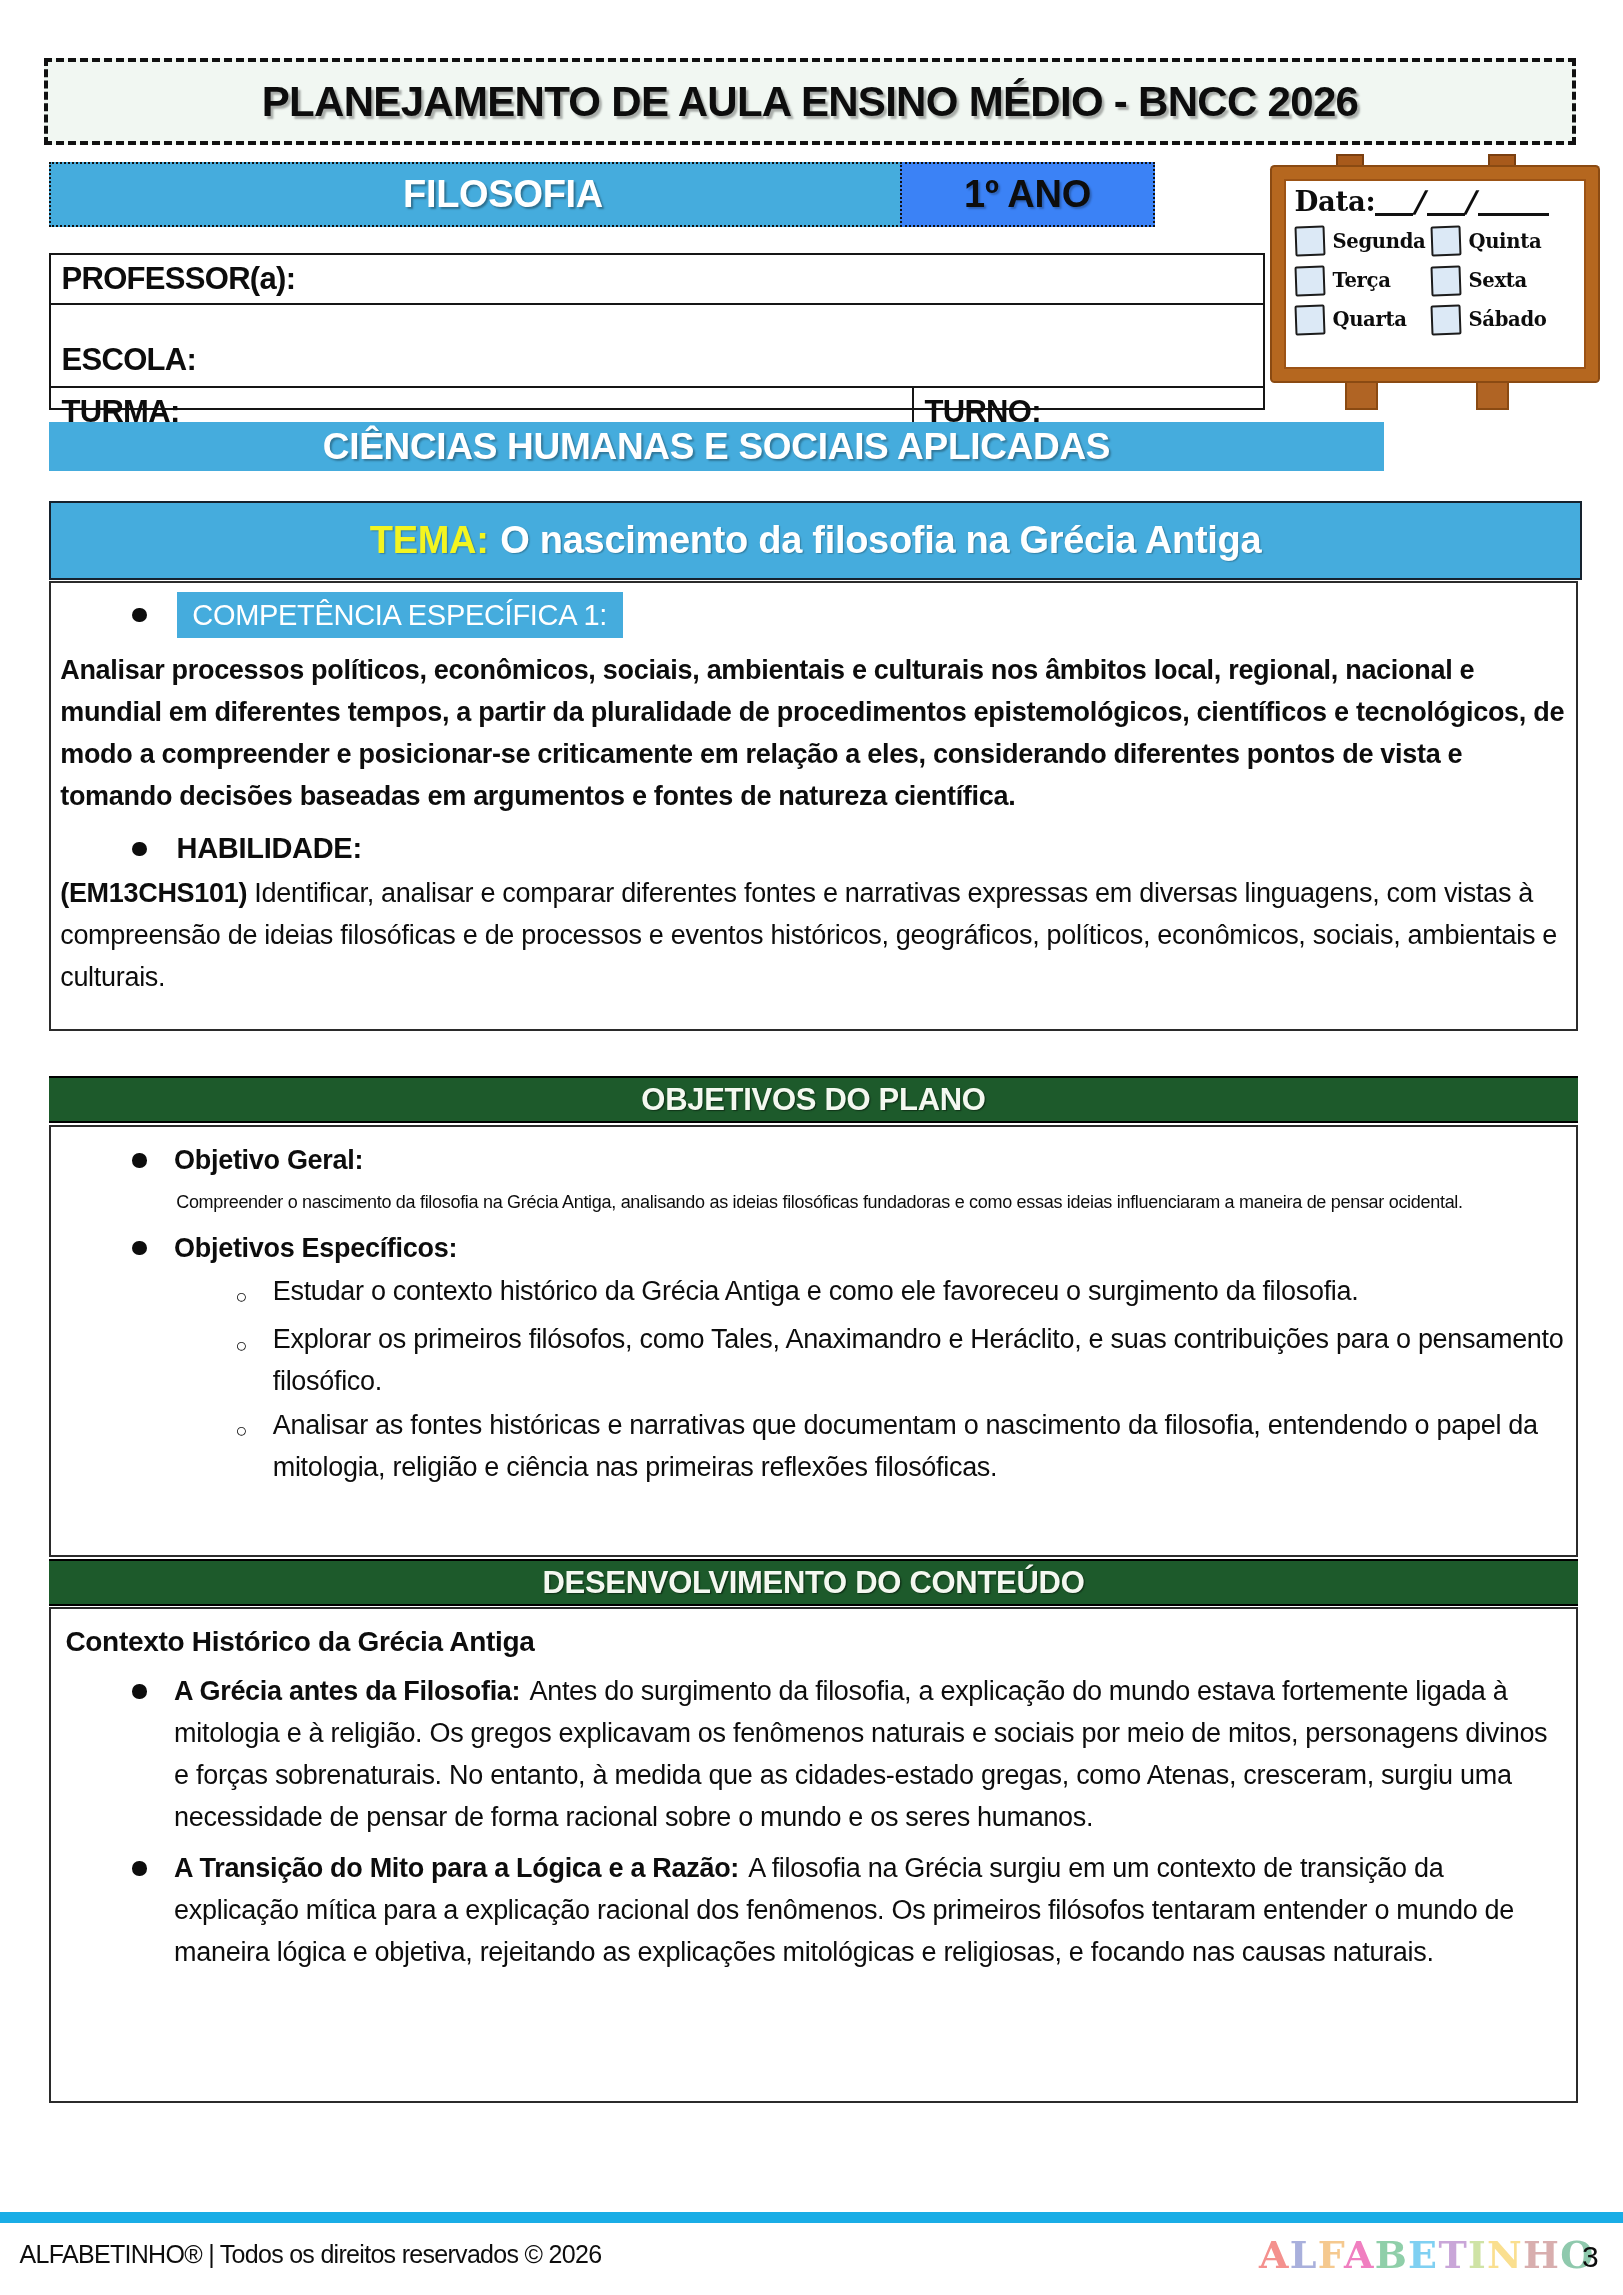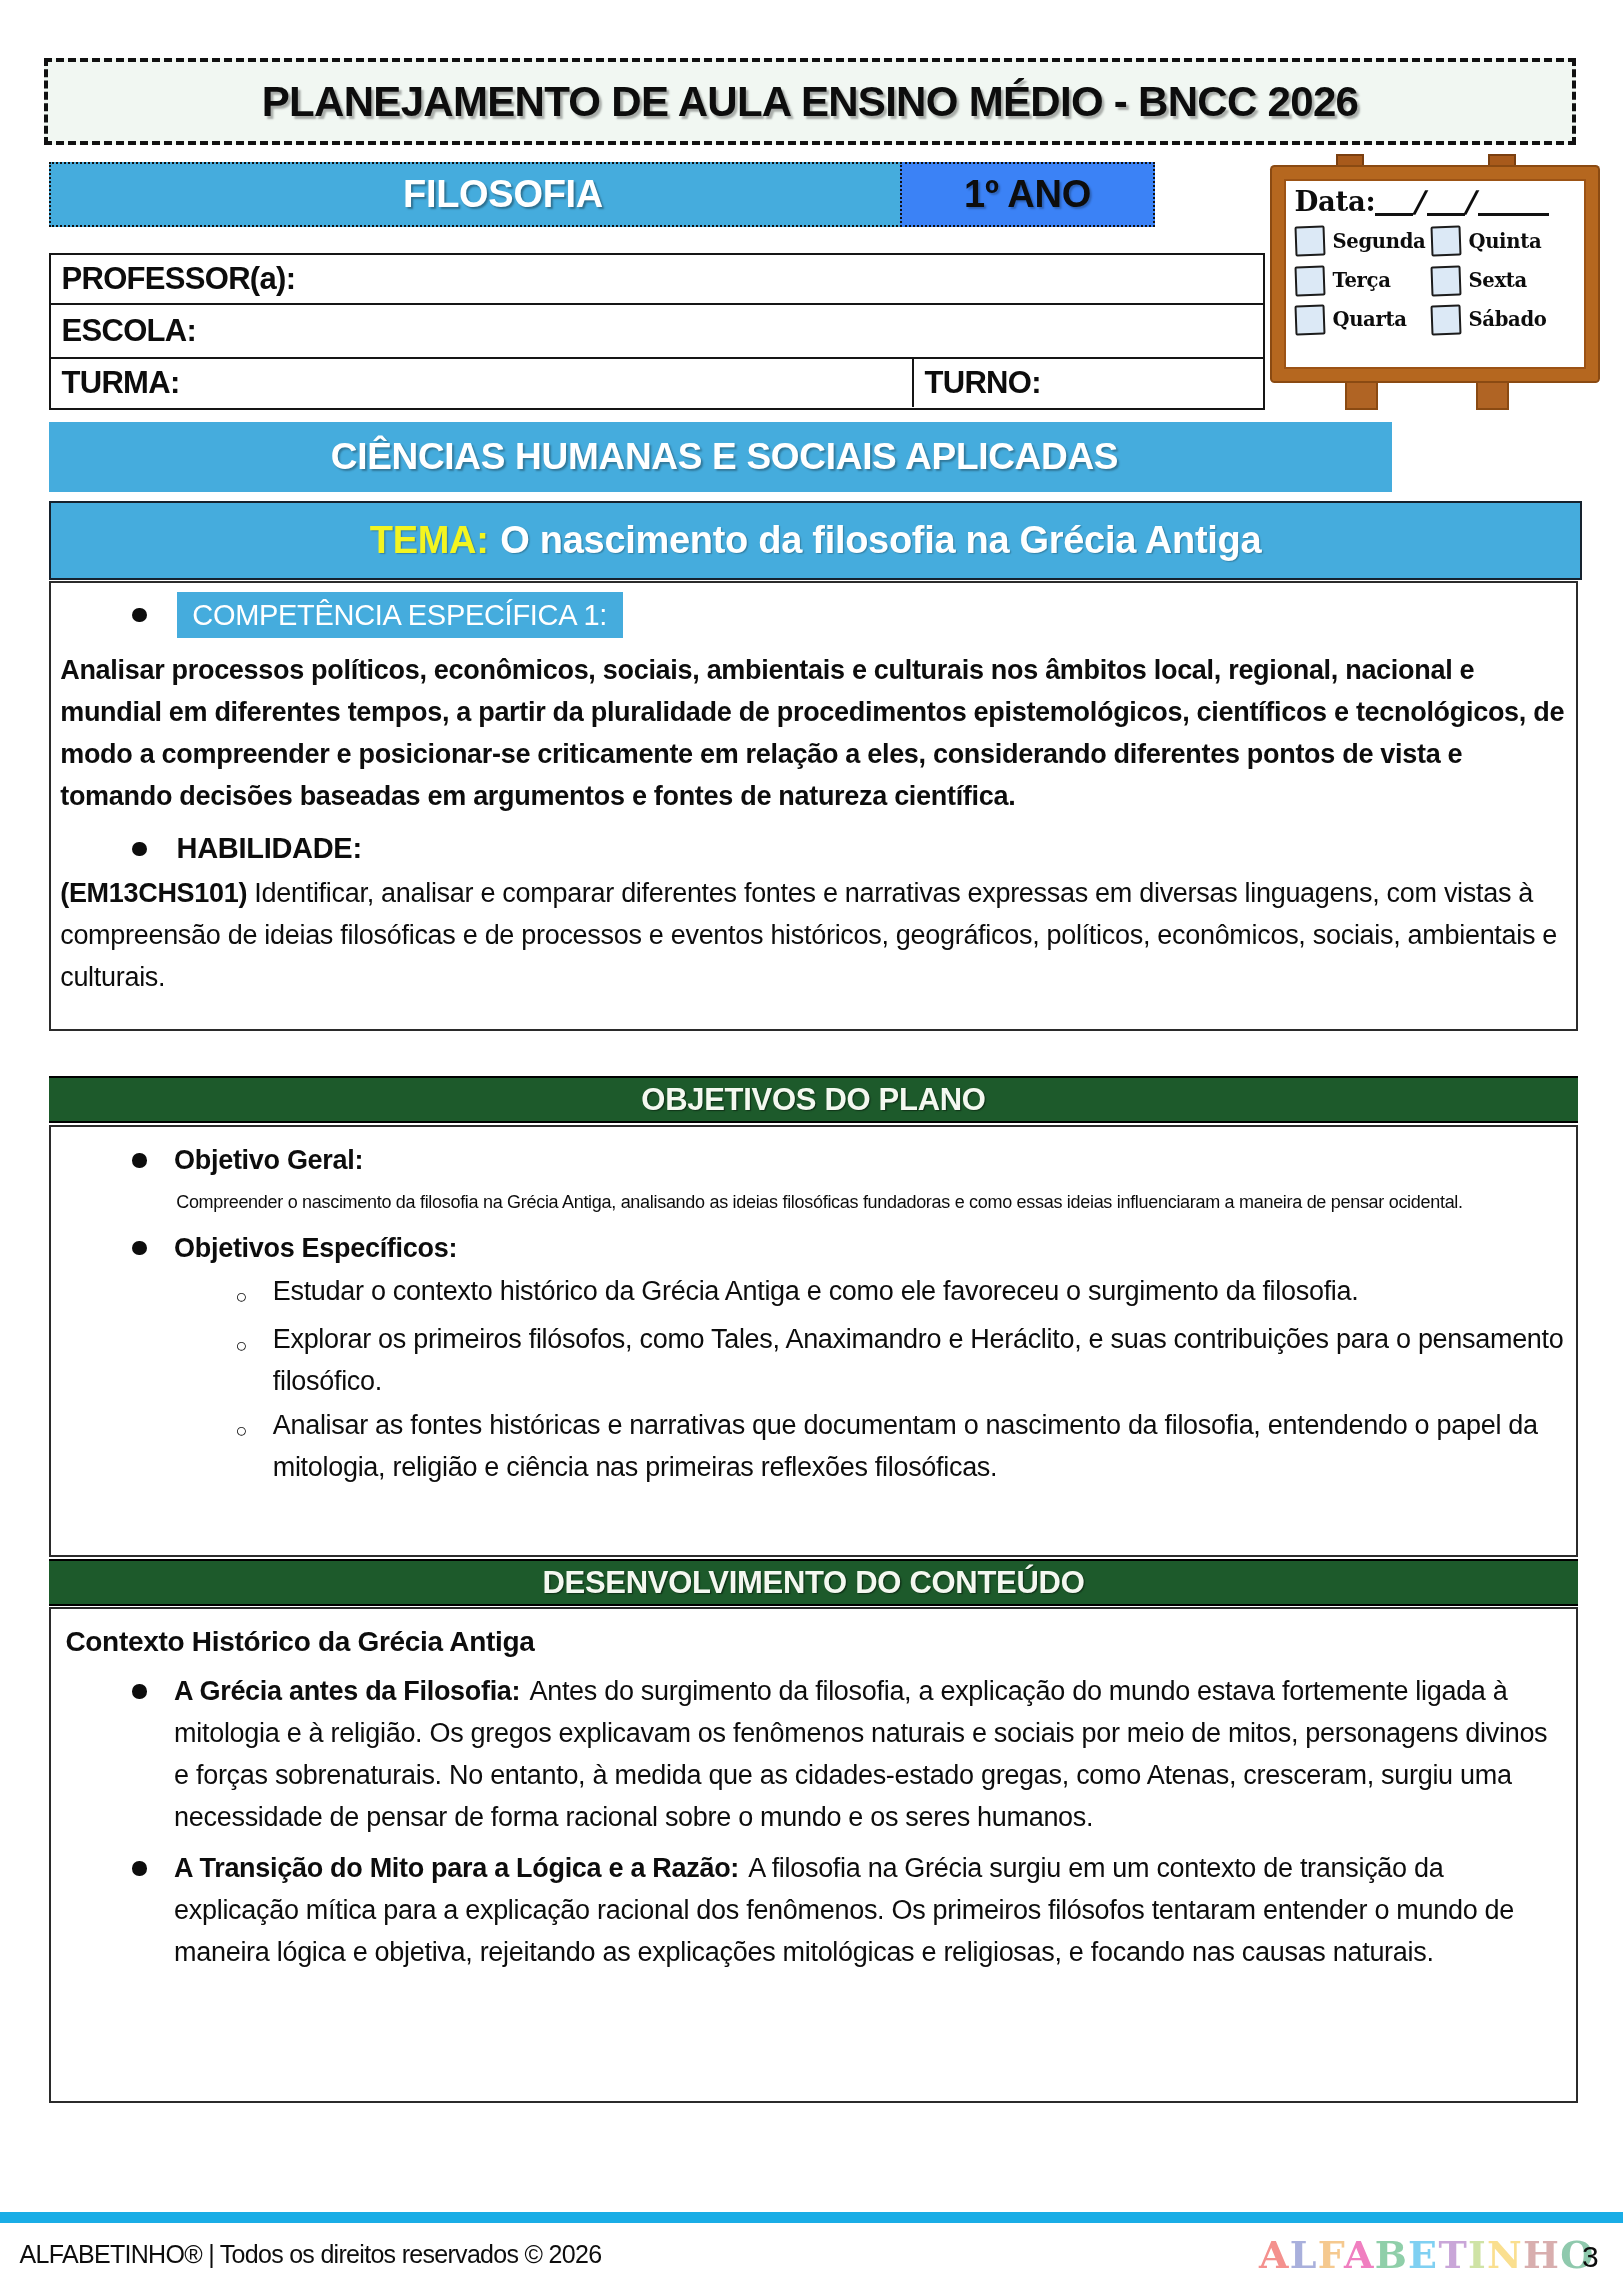--- a/index.html
+++ b/index.html
@@ -37,26 +37,26 @@
   .day-cell{display:flex;align-items:center;gap:7.9px;}
   .checkbox{width:26px;height:26px;background:#dce9f6;border:2.6px solid #1c1c1c;border-radius:2px;transform:rotate(-2deg);flex:0 0 auto;}
   .day-cell .dl{font-family:"DejaVu Serif",serif;font-weight:bold;font-size:19.6px;letter-spacing:-0.3px;}
 
   
   .info-table{position:absolute;left:49px;top:253px;width:1212px;height:153px;border:2.6px solid #151515;background:#fff;}
   .info-row{position:relative;display:flex;align-items:center;border-bottom:2px solid #151515;}
   .info-row:last-child{border-bottom:none;}
   .info-row .lbl{font-size:31px;font-weight:800;padding-left:10.5px;letter-spacing:-0.7px;}
   .info-row .fill{flex:1;height:100%;}
-  .r1{height:48px;} .r2{height:52px;} .r3{height:48px;}
+  .r1{height:48px;} .r2{height:52px;margin-top:29px;} .r3{height:48px;}
   .turno-cell{position:absolute;left:861px;top:0;bottom:0;right:0;border-left:2px solid #151515;display:flex;align-items:center;}
 
   
-  .area-bar{position:absolute;left:49px;top:422px;width:1335px;height:70px;background:#45acdd;
-            display:flex;align-items:center;justify-content:center;padding-left:8px;}
+  .area-bar{position:absolute;left:49px;top:422px;width:1335px;height:49px;background:#45acdd;
+            display:flex;align-items:center;justify-content:center;}
   .area-bar .t{color:#fff;font-size:37px;font-weight:800;text-shadow:2px 2px 2px rgba(0,0,0,0.3);}
   .tema-bar{position:absolute;left:49px;top:501px;width:1529px;height:75px;background:#45acdd;
             border:2.6px solid #16222e;display:flex;align-items:center;justify-content:center;}
   .tema-bar .lab{color:#f3f520;font-size:38px;font-weight:800;text-shadow:1.3px 1.3px 1.3px rgba(0,0,0,0.25);}
   .tema-bar .tit{color:#fff;font-size:38px;font-weight:800;margin-left:11.8px;text-shadow:1.3px 1.3px 1.3px rgba(0,0,0,0.25);}
 
   
   .cbox{position:absolute;left:49px;width:1529px;background:#fff;border:2px solid #2b2b2b;overflow:hidden;}
   .comp-box{top:581px;height:450px;padding:9.2px 11.8px 0 9.2px;box-sizing:border-box;}
   .obj-box{top:1125px;height:432px;padding:7.9px 11.8px 0 9.2px;box-sizing:border-box;}

